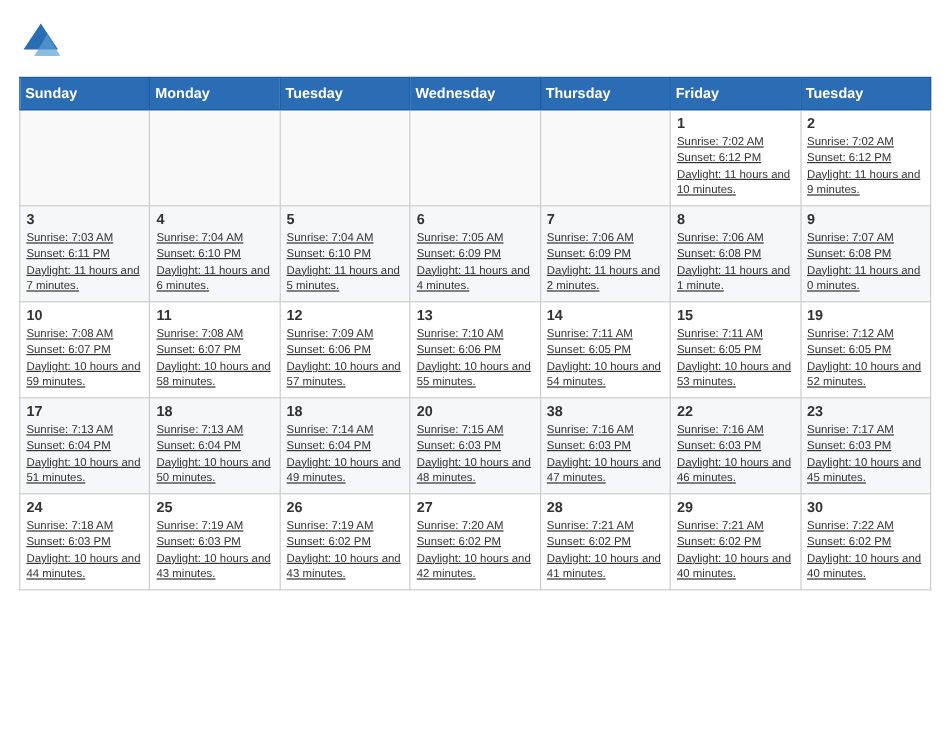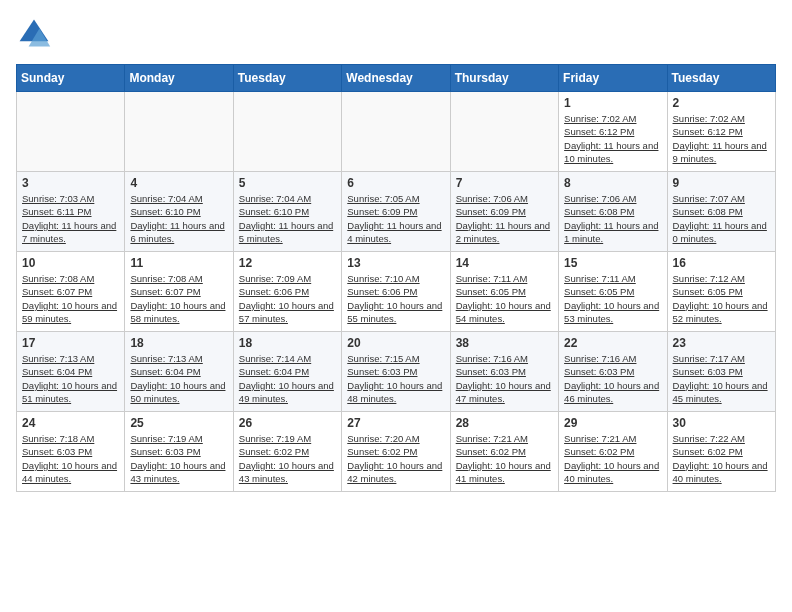--- a/index.html
+++ b/index.html
@@ -221,21 +221,21 @@
 Sunset: 6:05 PM
 Daylight: 10 hours and 54 minutes.</div>
         </td>
         <td>
           <span class="day-num">15</span>
           <div class="cell-info">Sunrise: 7:11 AM
 Sunset: 6:05 PM
 Daylight: 10 hours and 53 minutes.</div>
         </td>
         <td>
-          <span class="day-num">16</span>
+          <span class="day-num">19</span>
           <div class="cell-info">Sunrise: 7:12 AM
 Sunset: 6:05 PM
 Daylight: 10 hours and 52 minutes.</div>
         </td>
       </tr>
       <tr>
         <td>
           <span class="day-num">17</span>
           <div class="cell-info">Sunrise: 7:13 AM
 Sunset: 6:04 PM

